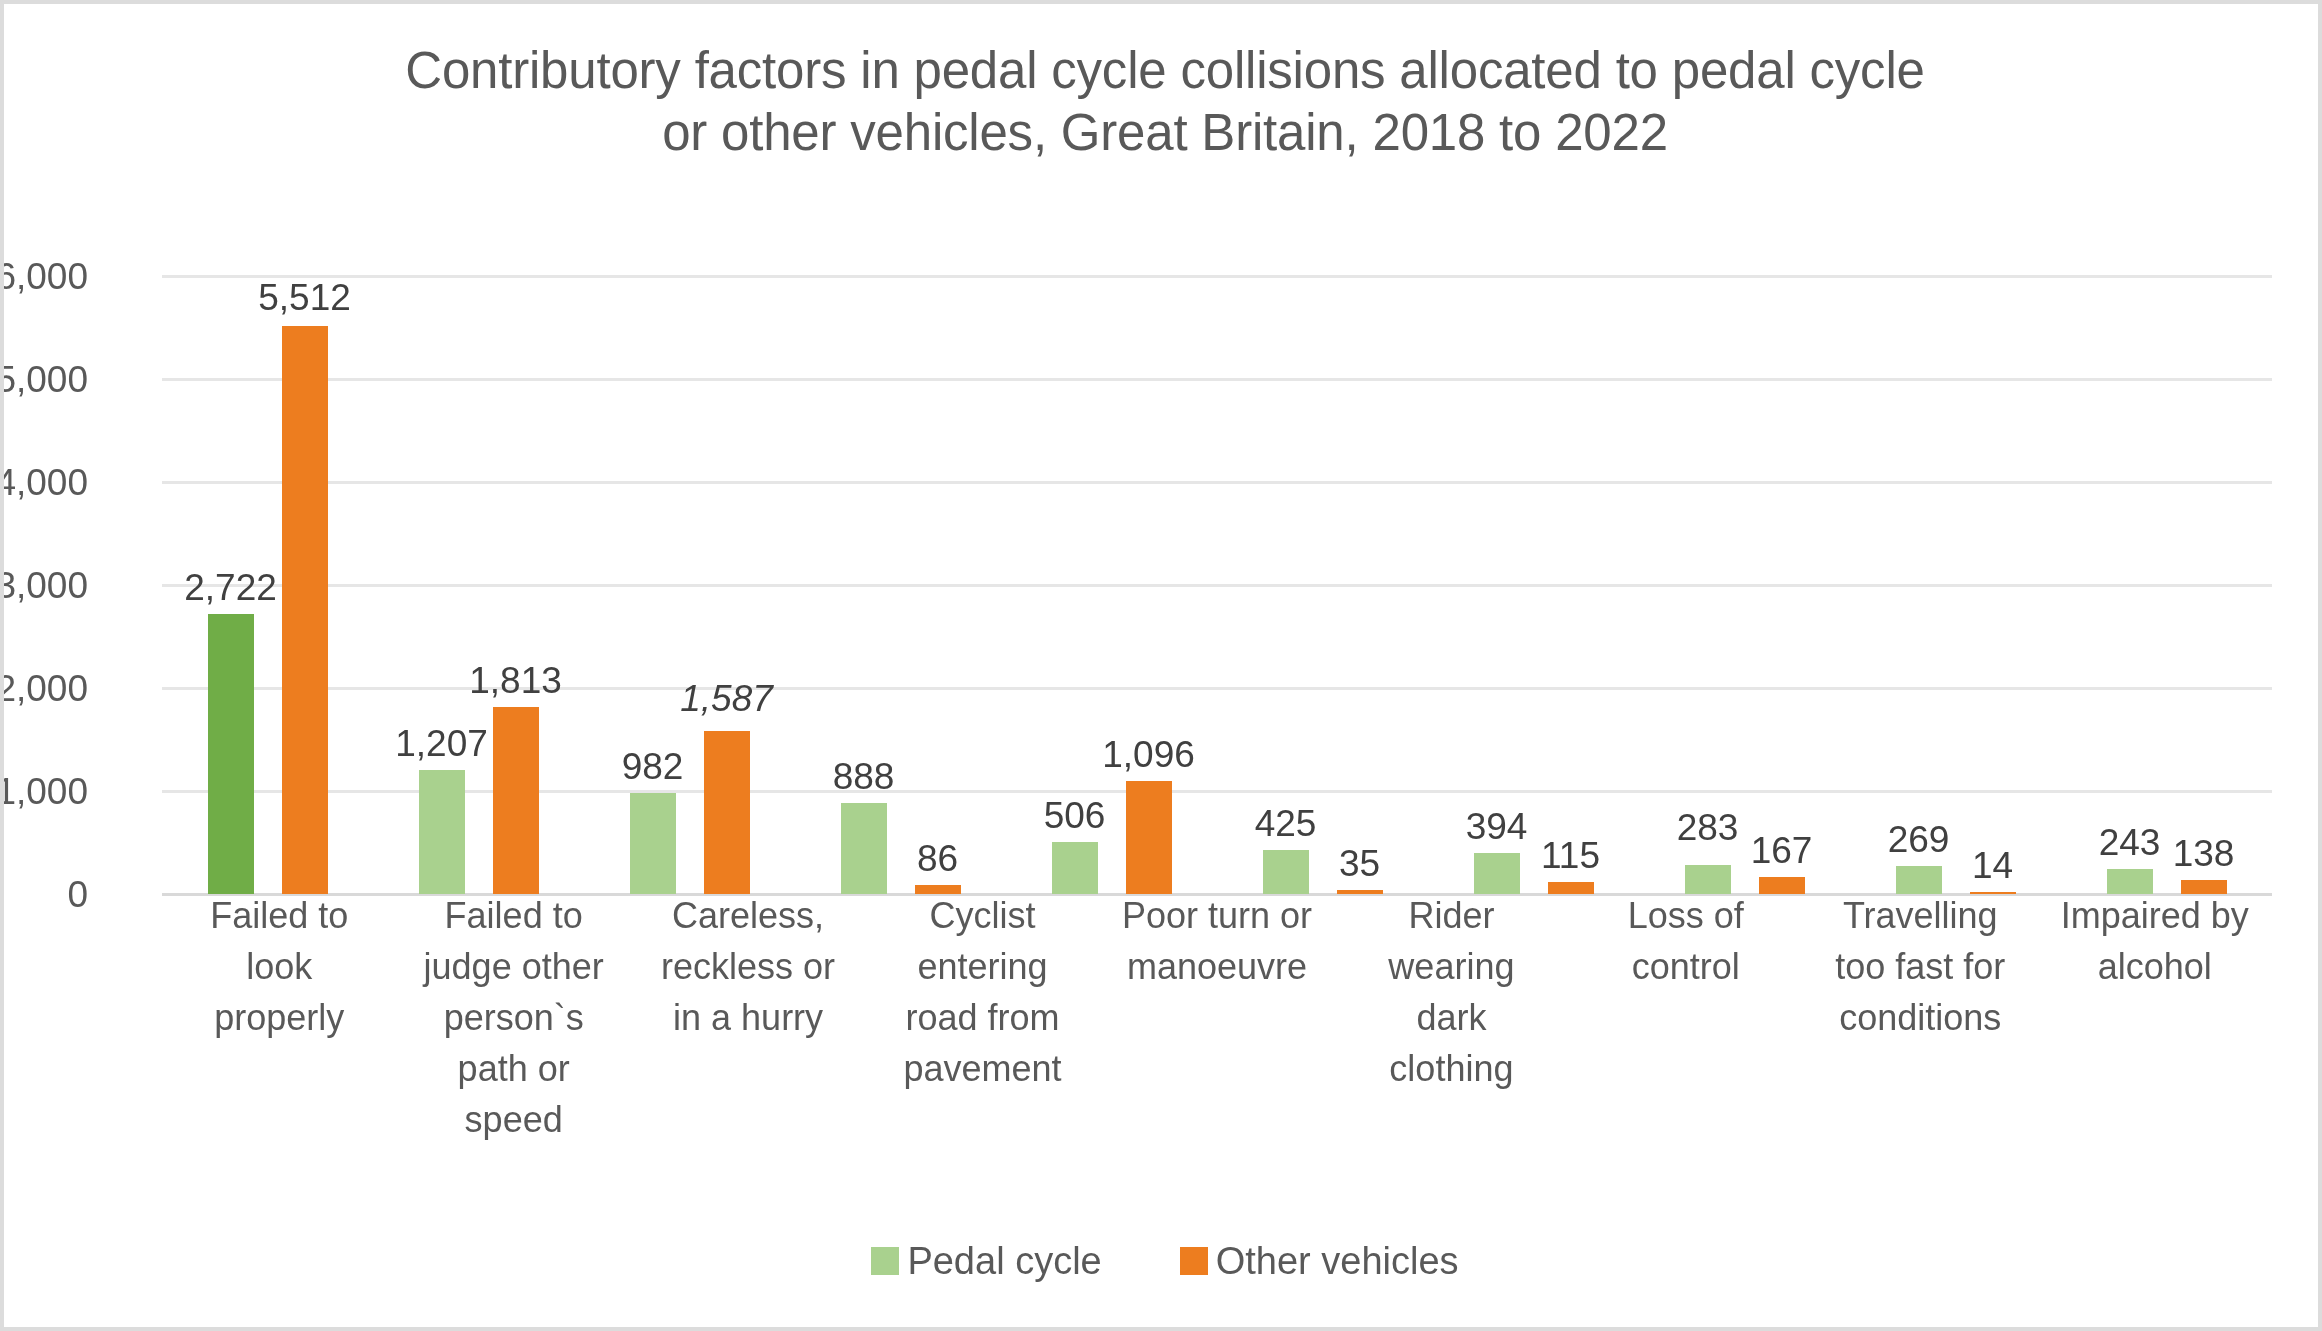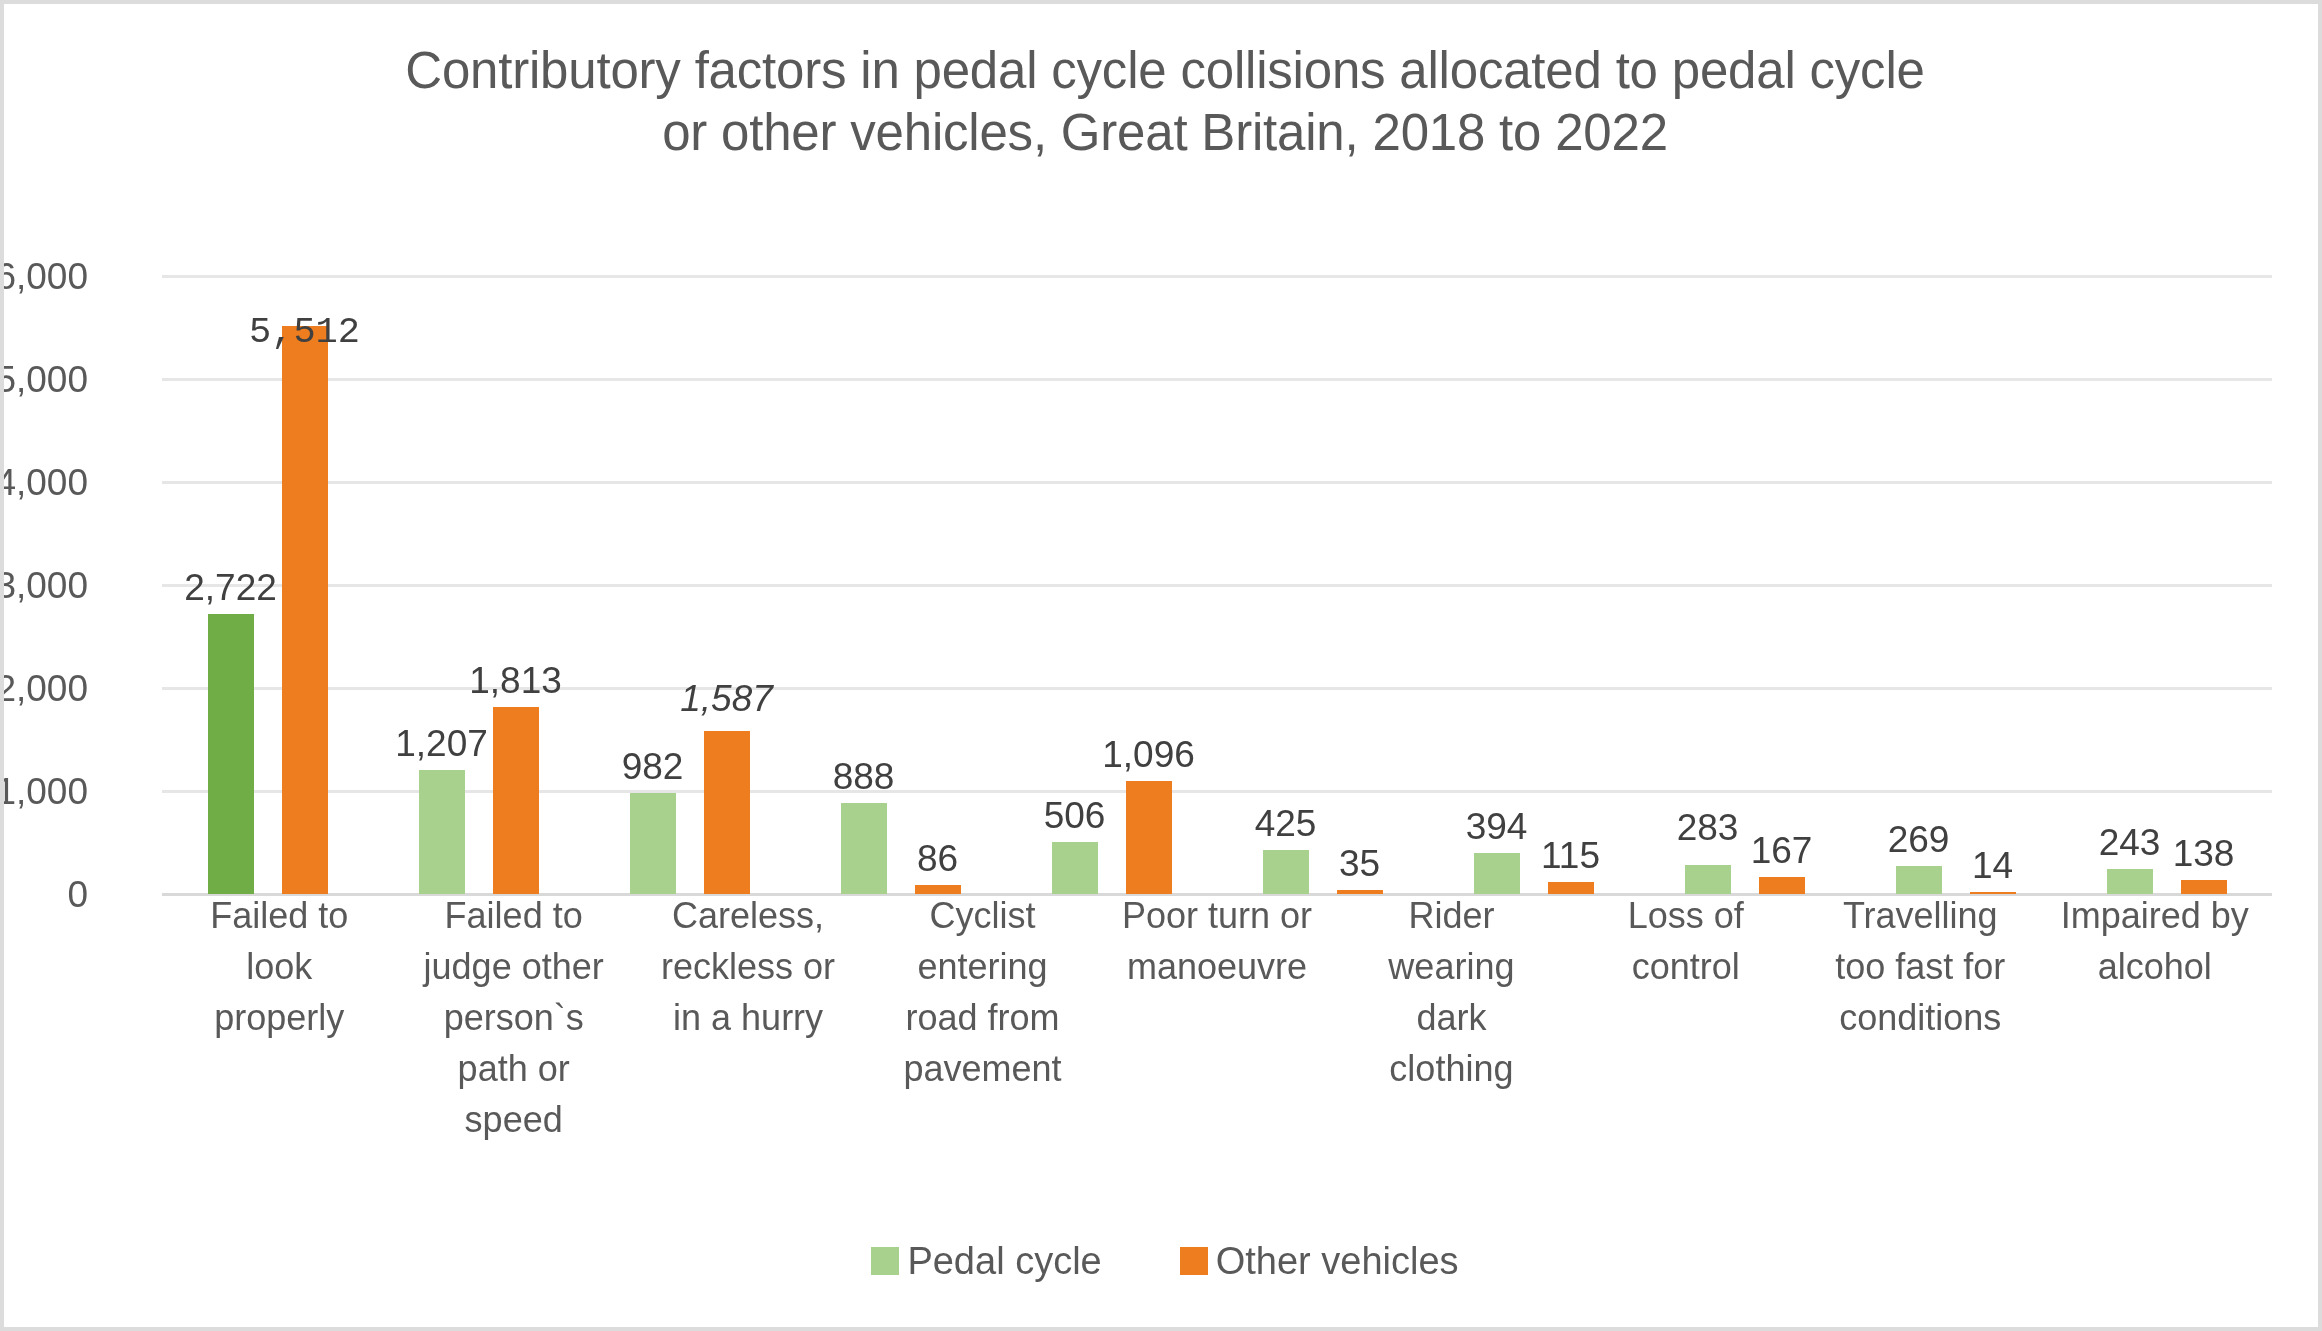--- a/index.html
+++ b/index.html
@@ -193,21 +193,21 @@
       </div>
     <div class="groups" id="groups">
         <div class="group">
           <div class="bars">
             <div class="bar-slot">
               <div class="bar" style="height: 280.366px; background: rgb(112, 173, 71);"></div>
               <div class="bar-label" style="bottom: 288.366px;">2,722</div>
             </div>
             <div class="bar-slot">
               <div class="bar" style="height: 567.736px; background: rgb(237, 125, 31);"></div>
-              <div class="bar-label" style="bottom: 543px; font-family: Liberation Mono, monospace;">5,512</div>
+              <div class="bar-label" style="bottom: 578px;">5,512</div>
             </div>
           </div>
         </div>
         <div class="group">
           <div class="bars">
             <div class="bar-slot">
               <div class="bar" style="height: 124.321px; background: rgb(169, 209, 142);"></div>
               <div class="bar-label" style="bottom: 132.321px;">1,207</div>
             </div>
             <div class="bar-slot">

